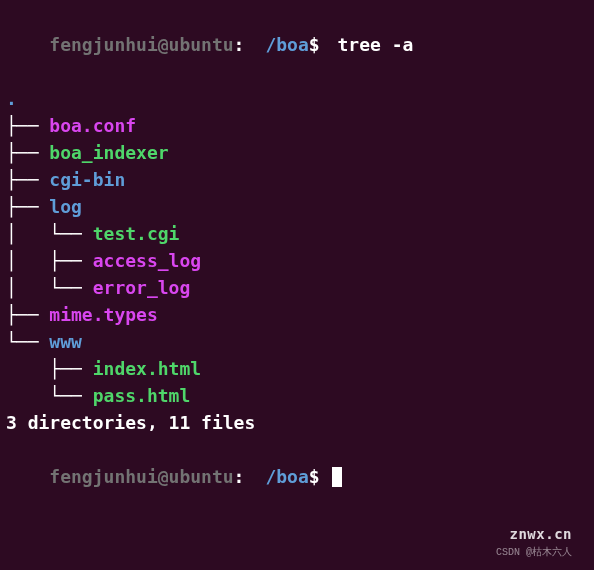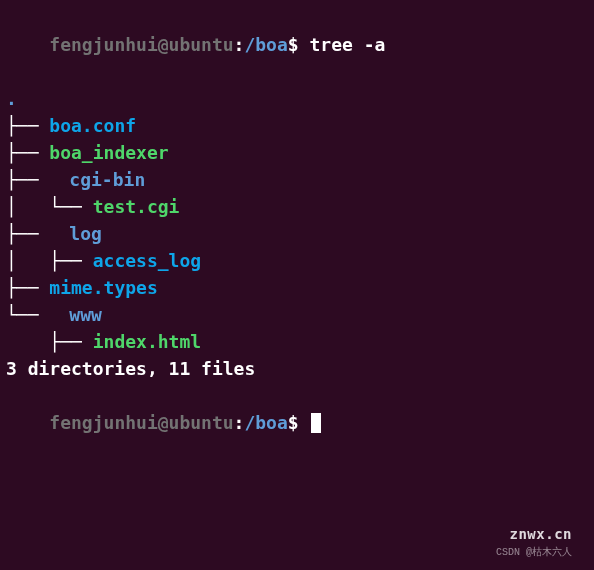--- a/index.html
+++ b/index.html
@@ -16,30 +16,30 @@
       height: 570px;
       padding: 4px 6px;
       line-height: 1.5;
       position: relative;
       overflow: hidden;
     }
     .terminal {
       color: #ffffff;
     }
     .user-host { color: #737373; }
-    .path { color: #5f9dd8; }
-    .command-text { color: #ffffff; }
+    .path { color: #5f9dd8; margin-left: 21px; }
+    .command-text { color: #ffffff; margin-left: 7px; }
     .prompt-symbol { color: #ffffff; }
     
     .tree-line { white-space: pre; }
     .tree-connector { color: #ffffff; }
     .dot-root { color: #5f9dd8; }
     .file-exec { color: #4fd66a; }
-    .file-regular { color: #0ea5e9; text-align: center; }
-    .dir { color: #5f9dd8; margin-left: 20px; }
+    .file-regular { color: #d946ef; text-align: center; }
+    .dir { color: #5f9dd8; }
     
     .summary { color: #ffffff; }
     
     .cursor {
       display: inline-block;
       width: 10px;
       height: 20px;
       background: #ffffff;
       vertical-align: text-bottom;
       margin-left: 2px;
@@ -73,26 +73,28 @@
   <div class="tree-line">
     <span class="user-host">fengjunhui@ubuntu</span><span class="prompt-symbol">:</span><span class="path">/boa</span><span class="prompt-symbol">$</span> <span class="command-text">tree -a</span>
   </div>
 
   <div class="tree-line"><span class="dot-root">.</span></div>
 
   <div id="tree-lines">
       <div class="tree-line"><span class="tree-connector">├── </span><span class="file-regular">boa.conf</span></div>
       <div class="tree-line"><span class="tree-connector">├── </span><span class="file-exec">boa_indexer</span></div>
       <div class="tree-line"><span class="tree-connector">├── </span><span class="dir">cgi-bin</span></div>
+      <div class="tree-line"><span class="tree-connector">├── </span><span class="dir">log</span></div>
       <div class="tree-line"><span class="tree-connector">│   └── </span><span class="file-exec">test.cgi</span></div>
-      <div class="tree-line"><span class="tree-connector">├── </span><span class="dir">log</span></div>
       <div class="tree-line"><span class="tree-connector">│   ├── </span><span class="file-regular">access_log</span></div>
+      <div class="tree-line"><span class="tree-connector">│   └── </span><span class="file-regular">error_log</span></div>
       <div class="tree-line"><span class="tree-connector">├── </span><span class="file-regular">mime.types</span></div>
       <div class="tree-line"><span class="tree-connector">└── </span><span class="dir">www</span></div>
       <div class="tree-line"><span class="tree-connector">    ├── </span><span class="file-exec">index.html</span></div>
+      <div class="tree-line"><span class="tree-connector">    └── </span><span class="file-exec">pass.html</span></div>
     </div>
 
   <div class="summary tree-line">3 directories, 11 files</div>
 
   <div class="tree-line">
     <span class="user-host">fengjunhui@ubuntu</span><span class="prompt-symbol">:</span><span class="path">/boa</span><span class="prompt-symbol">$</span> <span class="cursor"></span>
   </div>
 
 </div>
 

